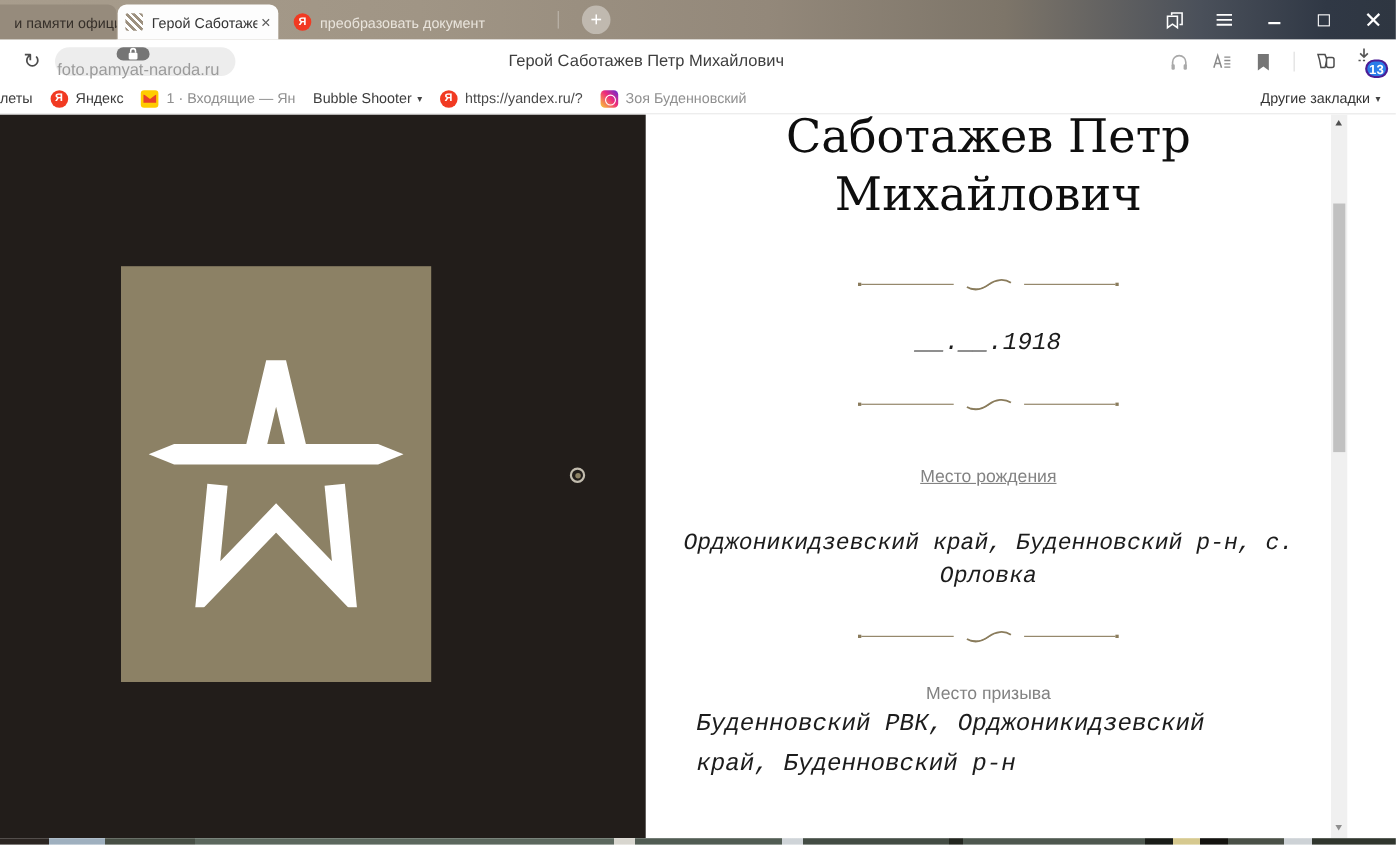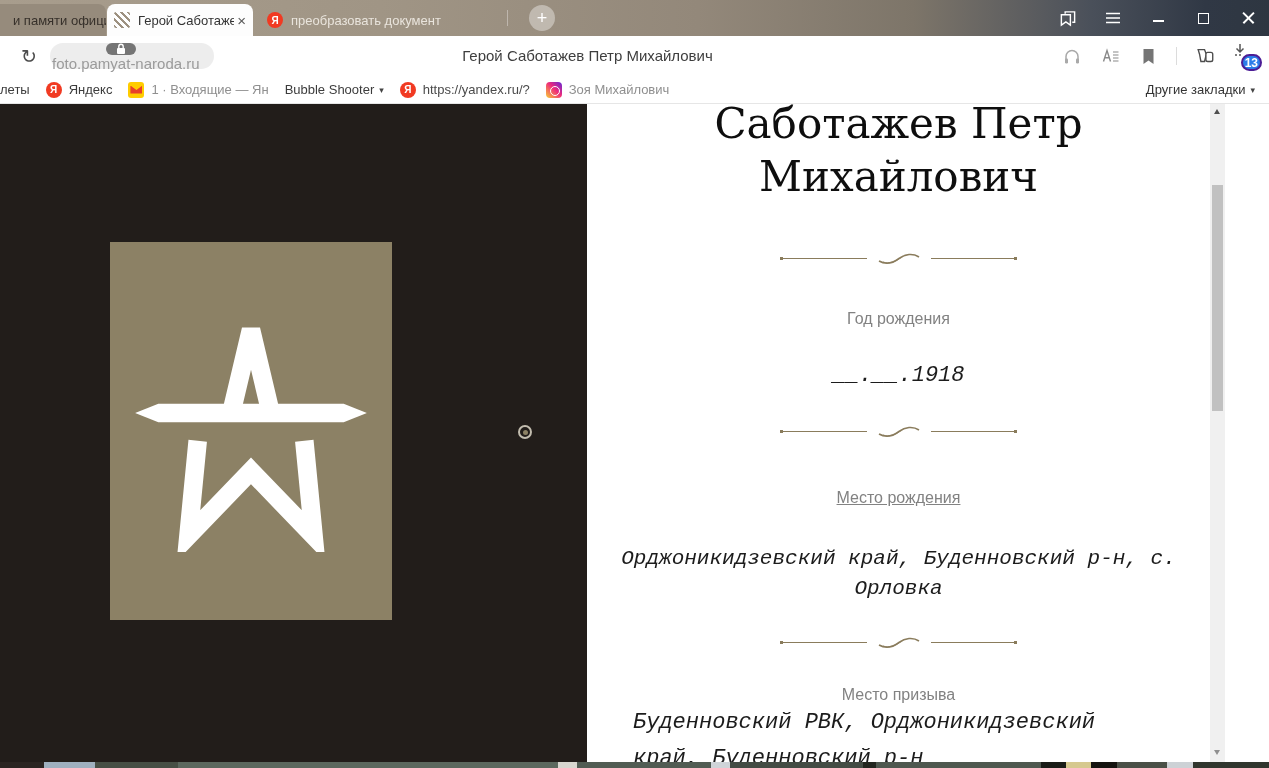--- a/index.html
+++ b/index.html
@@ -216,21 +216,21 @@
     <div class="bm">
       <span>Bubble Shooter</span>
       <span class="bm-arrow">▾</span>
     </div>
     <div class="bm">
       <span class="favicon ya-circle">Я</span>
       <span class="bm-url">https://yandex.ru/?</span>
     </div>
     <div class="bm">
       <span class="favicon bm-insta"></span>
-      <span class="bm-dim">Зоя Михайлович</span>
+      <span class="bm-dim">Зоя Буденновский</span>
     </div>
     <div class="bm other-bm">
       <span>Другие закладки</span>
       <span class="bm-arrow">▾</span>
     </div>
   </div>
 
   <main class="content">
 
     <aside class="photo-panel">
@@ -255,21 +255,20 @@
         <span class="d-swash">
           <svg width="44" height="13" viewBox="0 0 44 13" fill="none" stroke="#8a7c5c">
             <path d="M2 9 C9 13, 16 11, 22 6.5 C28 2, 36 1, 42 5" stroke-width="1.6"></path>
             <path d="M6 10 C12 12, 18 10, 24 5.5" stroke-width="0.9"></path>
           </svg>
         </span>
         <span class="d-line"></span>
           <span class="d-dot"></span>
       </div>
 
-      <div class="field-label fl1">Год рождения</div>
       <div class="field-value fv1">__.__.1918</div>
 
       <div class="divider dv2">
         <span class="d-dot"></span>
           <span class="d-line"></span>
         <span class="d-swash">
           <svg width="44" height="13" viewBox="0 0 44 13" fill="none" stroke="#8a7c5c">
             <path d="M2 9 C9 13, 16 11, 22 6.5 C28 2, 36 1, 42 5" stroke-width="1.6"></path>
             <path d="M6 10 C12 12, 18 10, 24 5.5" stroke-width="0.9"></path>
           </svg>

